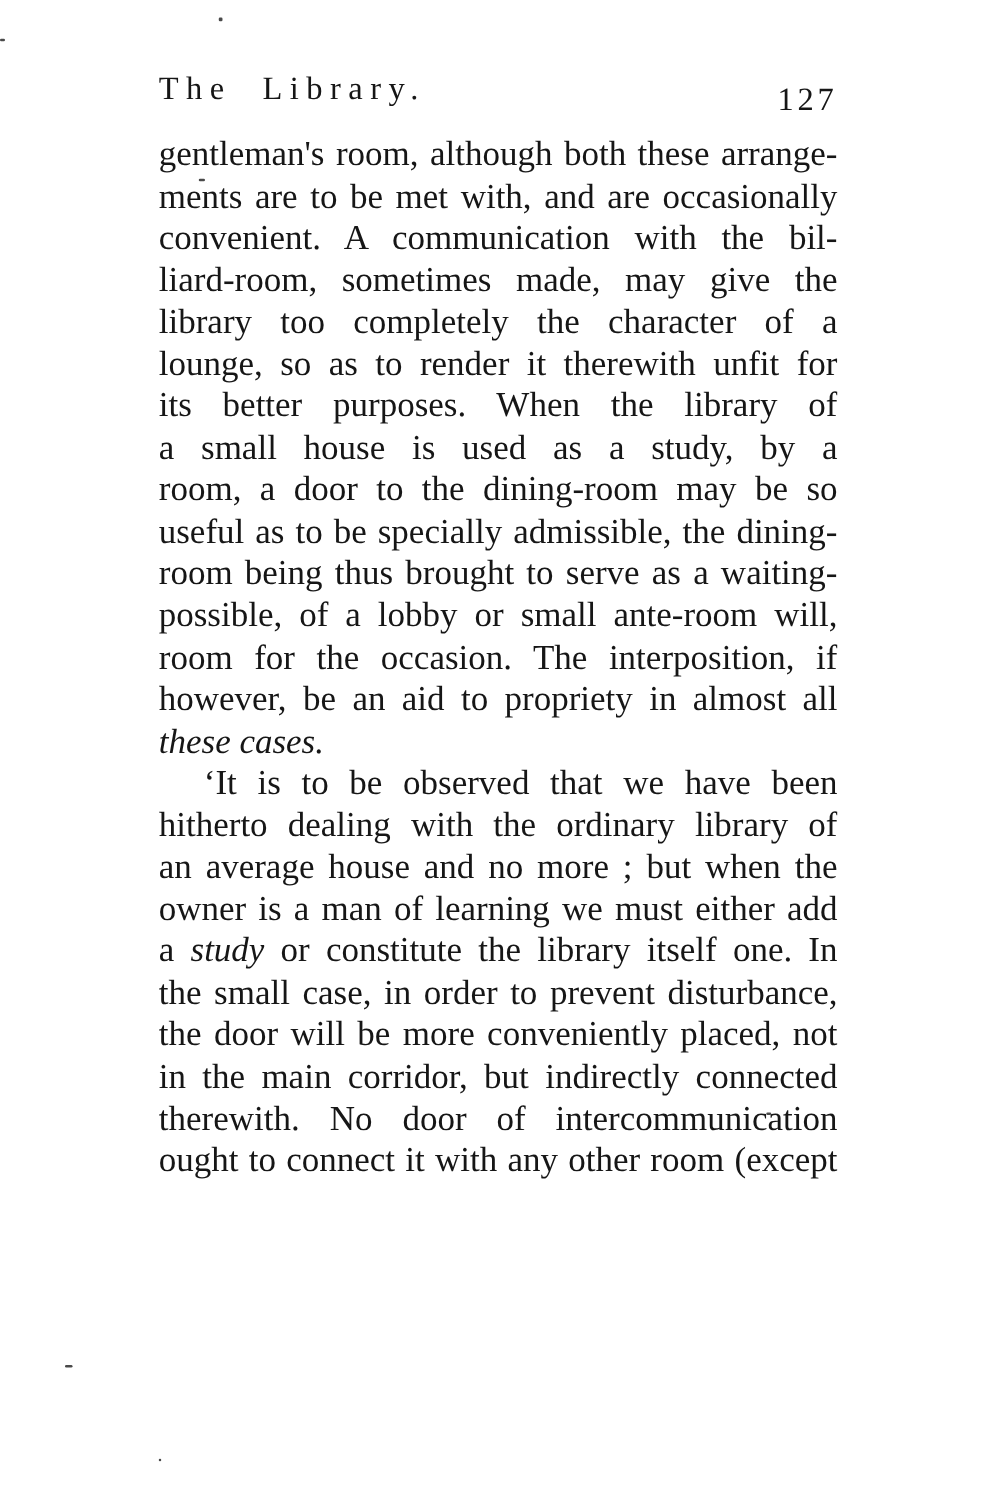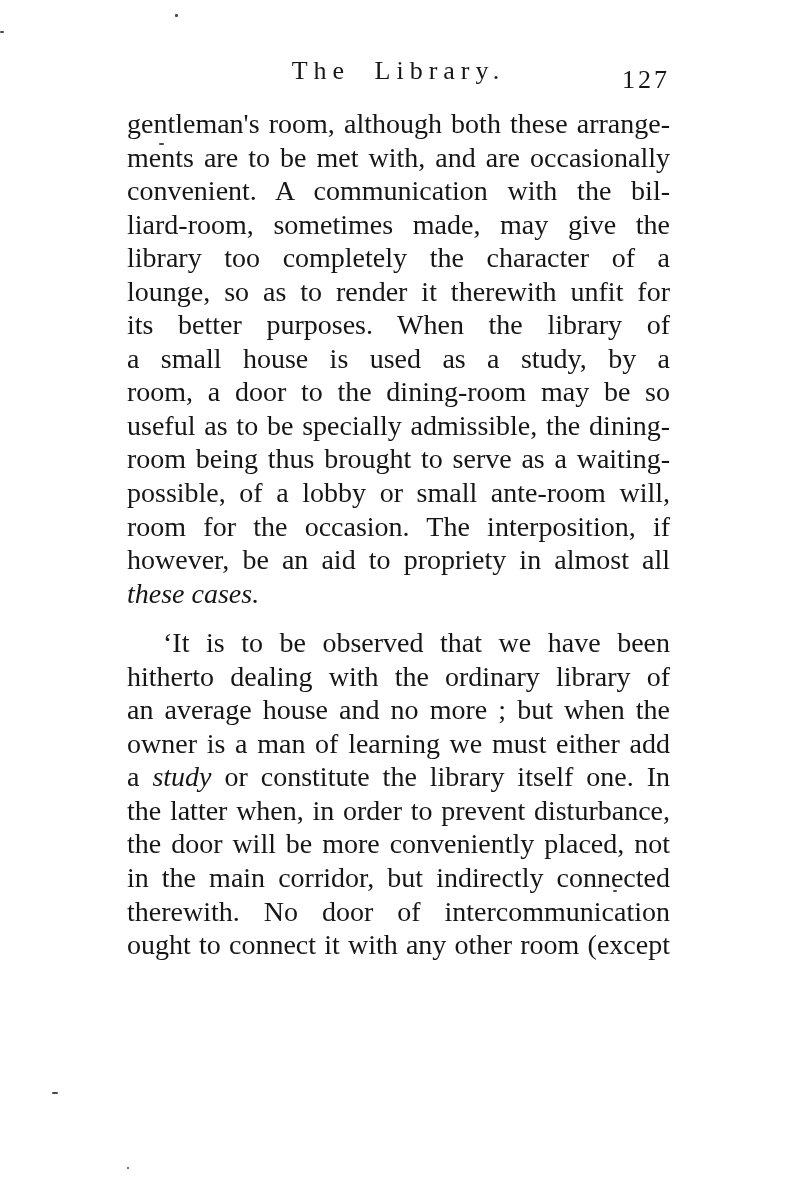--- a/index.html
+++ b/index.html
@@ -22,21 +22,21 @@
     top: 56px;
     left: 127px;
     width: 543px;
     height: 40px;
   }
   .head-title {
     position: absolute;
     left: 0;
     right: 0;
     top: 0;
-    text-align: center;
+    text-align: left;
     font-size: 26px;
     letter-spacing: 6px;
     word-spacing: 12px;
     white-space: nowrap;
   }
   .head-pagenum {
     position: absolute;
     right: 0;
     top: 9px;
     font-size: 26px;
@@ -56,21 +56,20 @@
     text-align-last: justify;
     height: 33.55px;
     overflow: hidden;
   }
   .line.short {
     text-align-last: left;
     font-style: italic;
   }
   .line.indent {
     text-indent: 36px;
-    margin-top: 16px;
   }
   .line em {
     font-style: italic;
   }
   
   .speck {
     position: absolute;
     background: #4a4a4a;
     border-radius: 1px;
   }
@@ -111,21 +110,21 @@
 
     <div class="line indent">‘It is to be observed that we have been</div>
     <div class="line">hitherto dealing with the ordinary library of</div>
     <div class="line">an average house and no more ; but when the</div>
     <div class="line">owner is a man of learning we must either add</div>
     <div class="line">
       <span>a</span>
       <em>study</em>
       <span>or constitute the library itself one.  In</span>
     </div>
-    <div class="line">the latter when, in order to prevent disturbance,</div>
+    <div class="line">the small case, in order to prevent disturbance,</div>
     <div class="line">the door will be more conveniently placed, not</div>
     <div class="line">in the main corridor, but indirectly connected</div>
     <div class="line">therewith.  No door of intercommunication</div>
     <div class="line">ought to connect it with any other room (except</div>
   </div>
 
   <div class="speck s1"></div>
   <div class="speck s2"></div>
   <div class="speck s3"></div>
   <div class="speck s4"></div>

